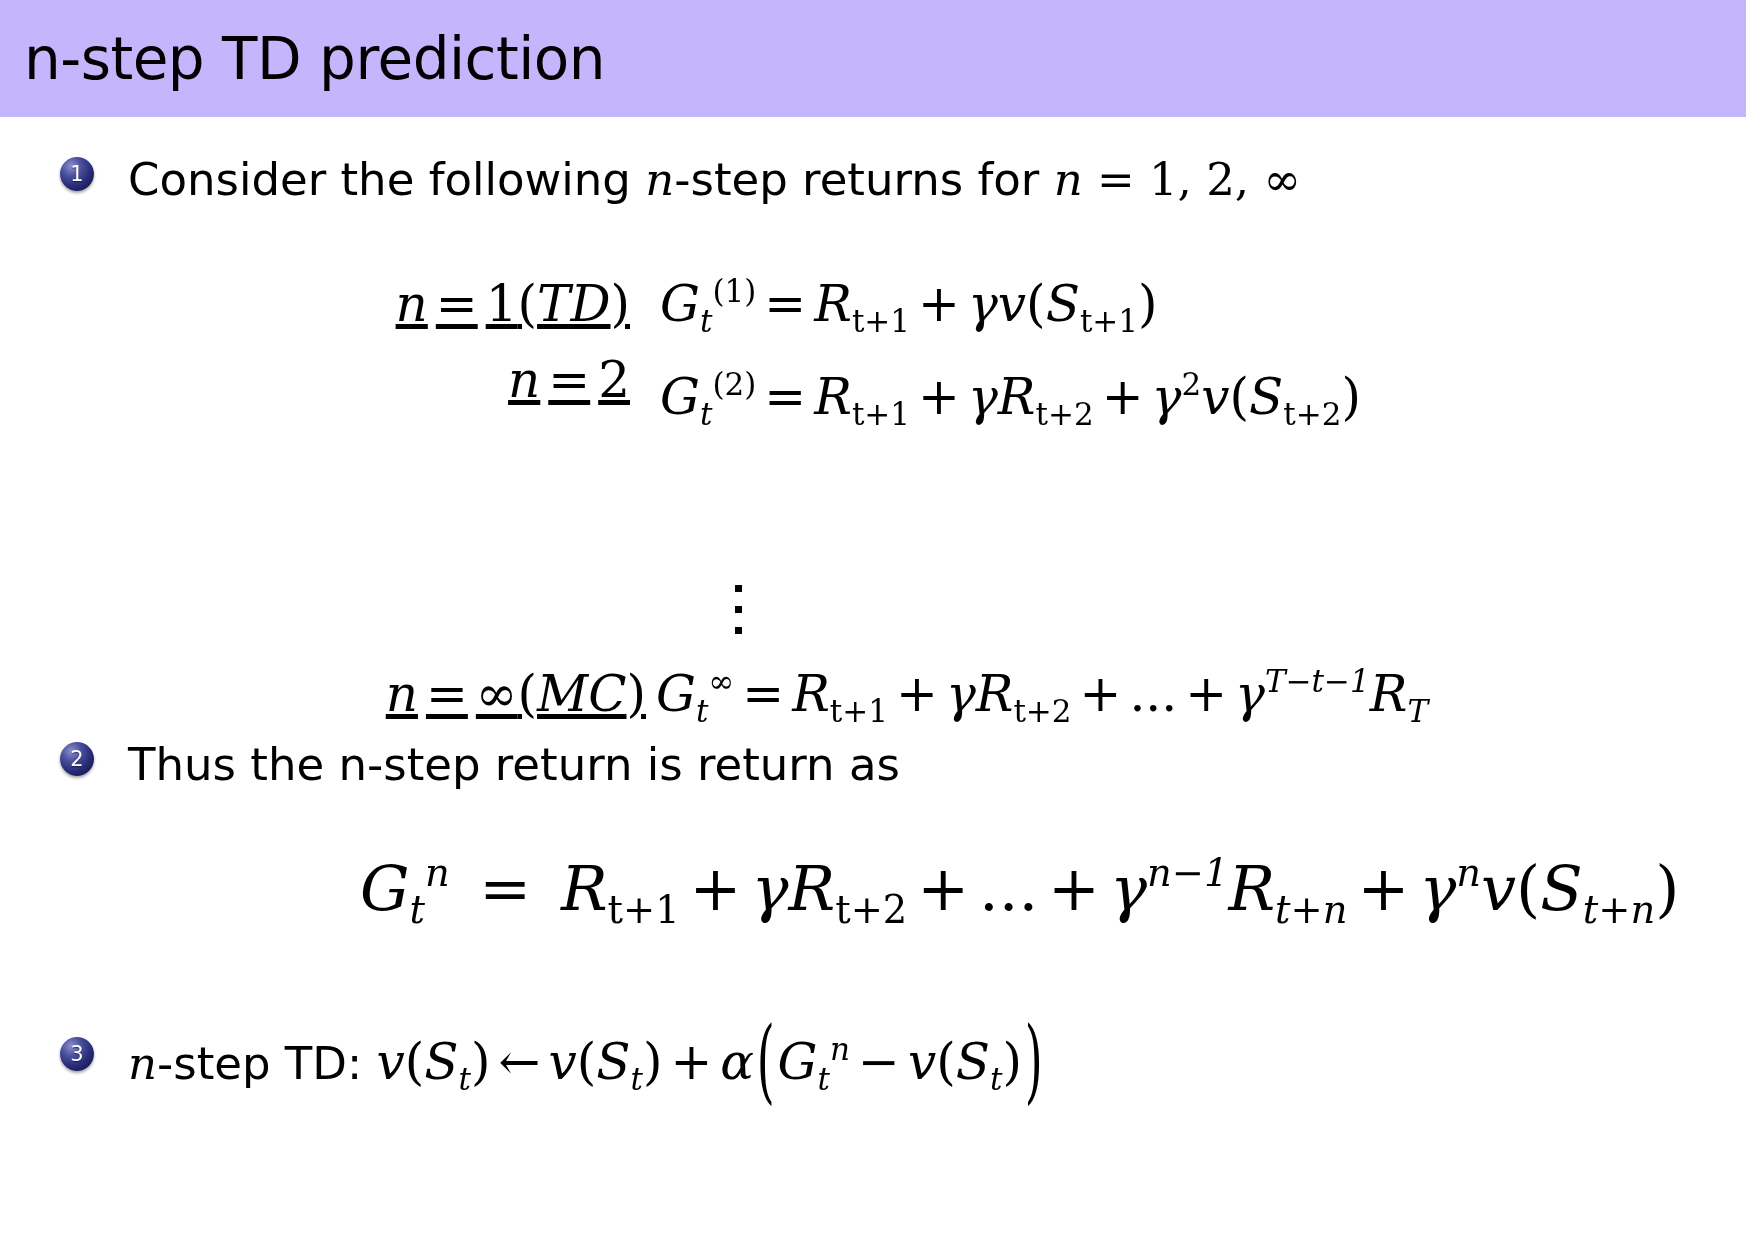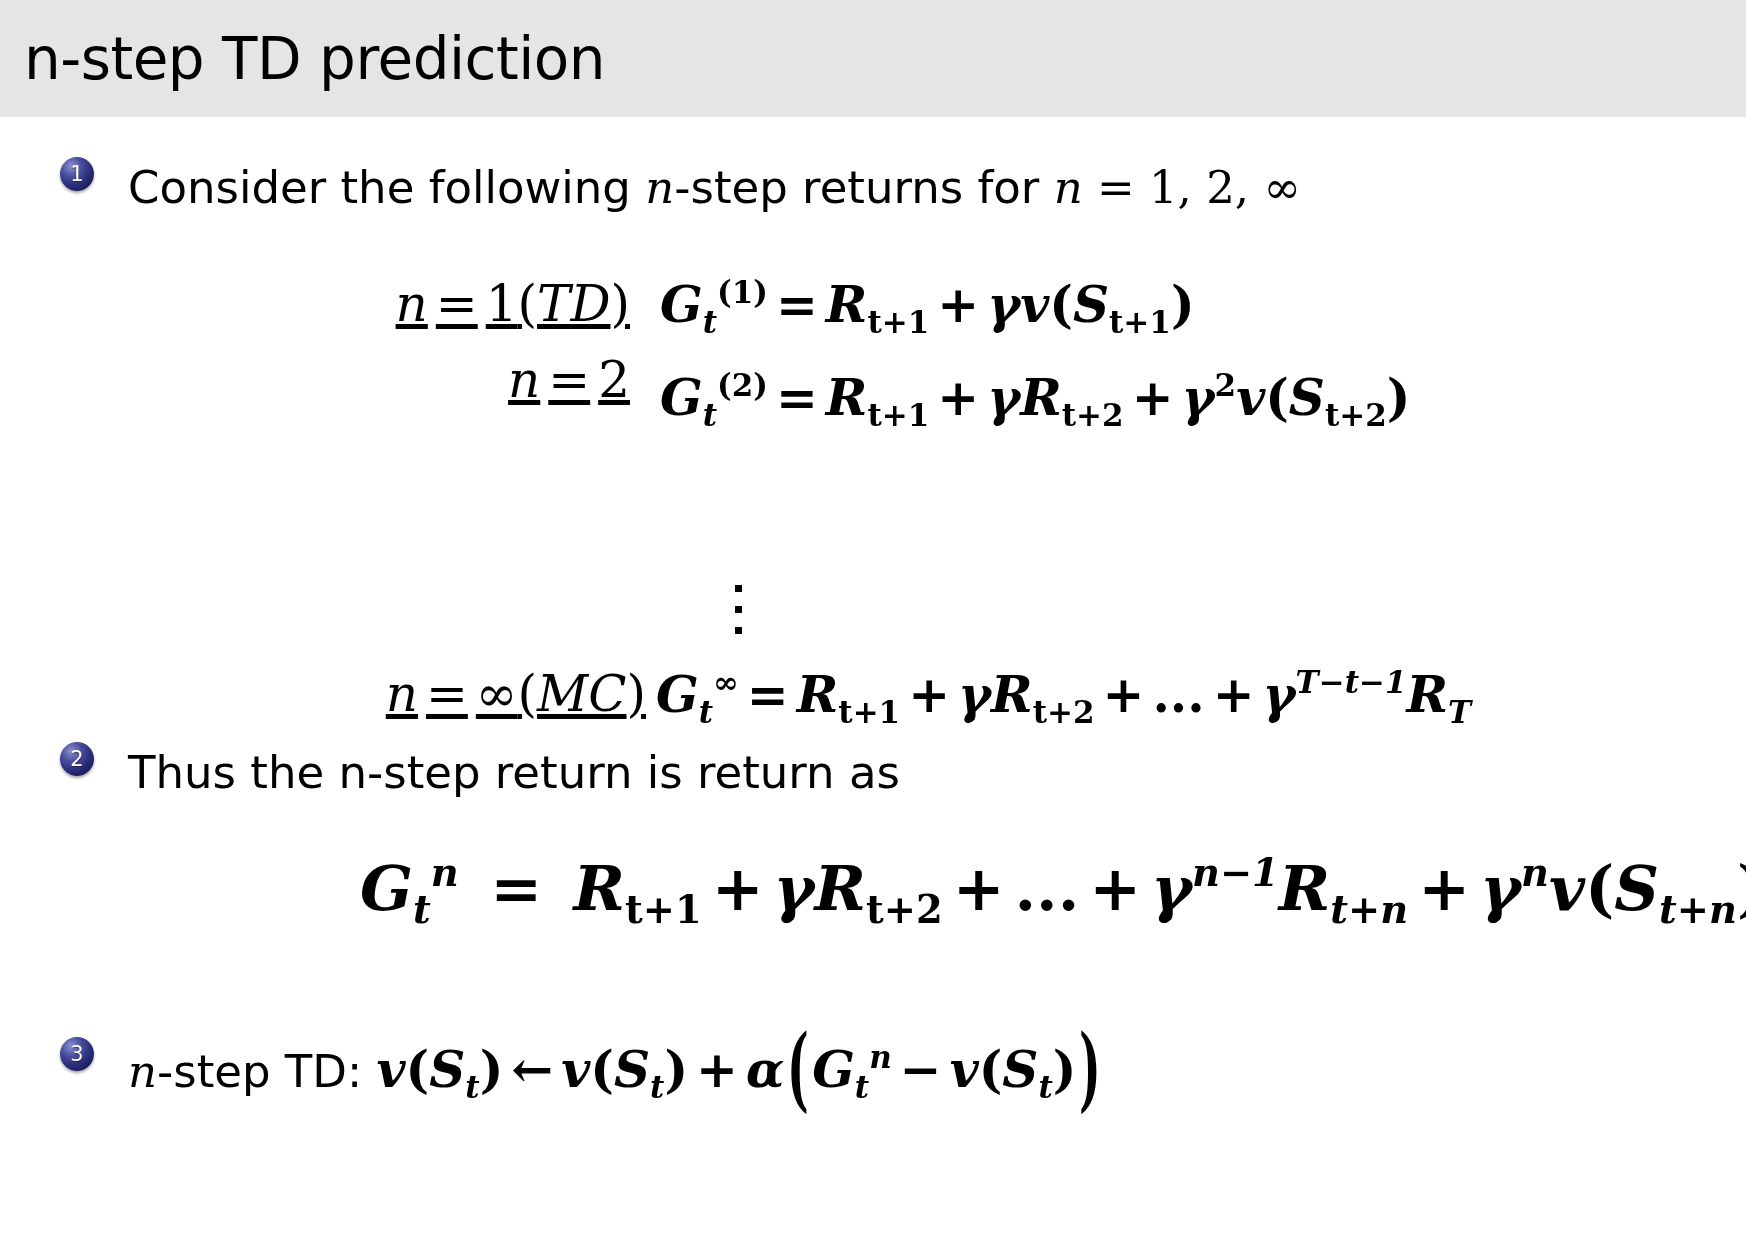--- a/index.html
+++ b/index.html
@@ -16,21 +16,21 @@
     font-family: "DejaVu Sans", sans-serif;
     color: #000000;
   }
 
   
   #title-bar {
     position: absolute;
     left: 0; top: 0;
     width: 1746px;
     height: 117px;
-    background: #e5e5e5;
+    background: #c4b5fd;
     display: flex;
     align-items: center;
   }
   #slide-title {
     margin-left: 24px;
     font-size: 58px;
     font-weight: 400;
     letter-spacing: -0.5px;
     color: #000000;
     font-family: "DejaVu Sans", sans-serif;
@@ -70,21 +70,20 @@
     justify-content: center;
     line-height: 1;
     text-shadow: 0 1px 1px rgba(0,0,0,0.5);
   }
   .bullet-text {
     margin-left: 34px;
     font-size: 45px;
     line-height: 1;
     white-space: nowrap;
     font-family: "DejaVu Sans", sans-serif;
-    margin-top: 8px;
   }
 
   
   .math {
     font-family: "DejaVu Serif", serif;
     font-style: italic;
     white-space: nowrap;
   }
   .mathup { font-style: normal; }
   .num    { font-style: normal; font-family: "DejaVu Serif", serif; }
@@ -118,21 +117,20 @@
     font-family: "DejaVu Serif", serif;
     font-style: italic;
     white-space: nowrap;
     text-decoration: underline;
   }
   .eq-rhs {
     position: absolute;
     font-size: 50px;
     font-family: "DejaVu Serif", serif;
     white-space: nowrap;
-    font-weight: bold;
   }
   #vdots {
     position: absolute;
     left: 735px;
     top: 330px;
     font-size: 48px;
     font-family: "DejaVu Serif", serif;
     line-height: 1;
     letter-spacing: 0;
   }

